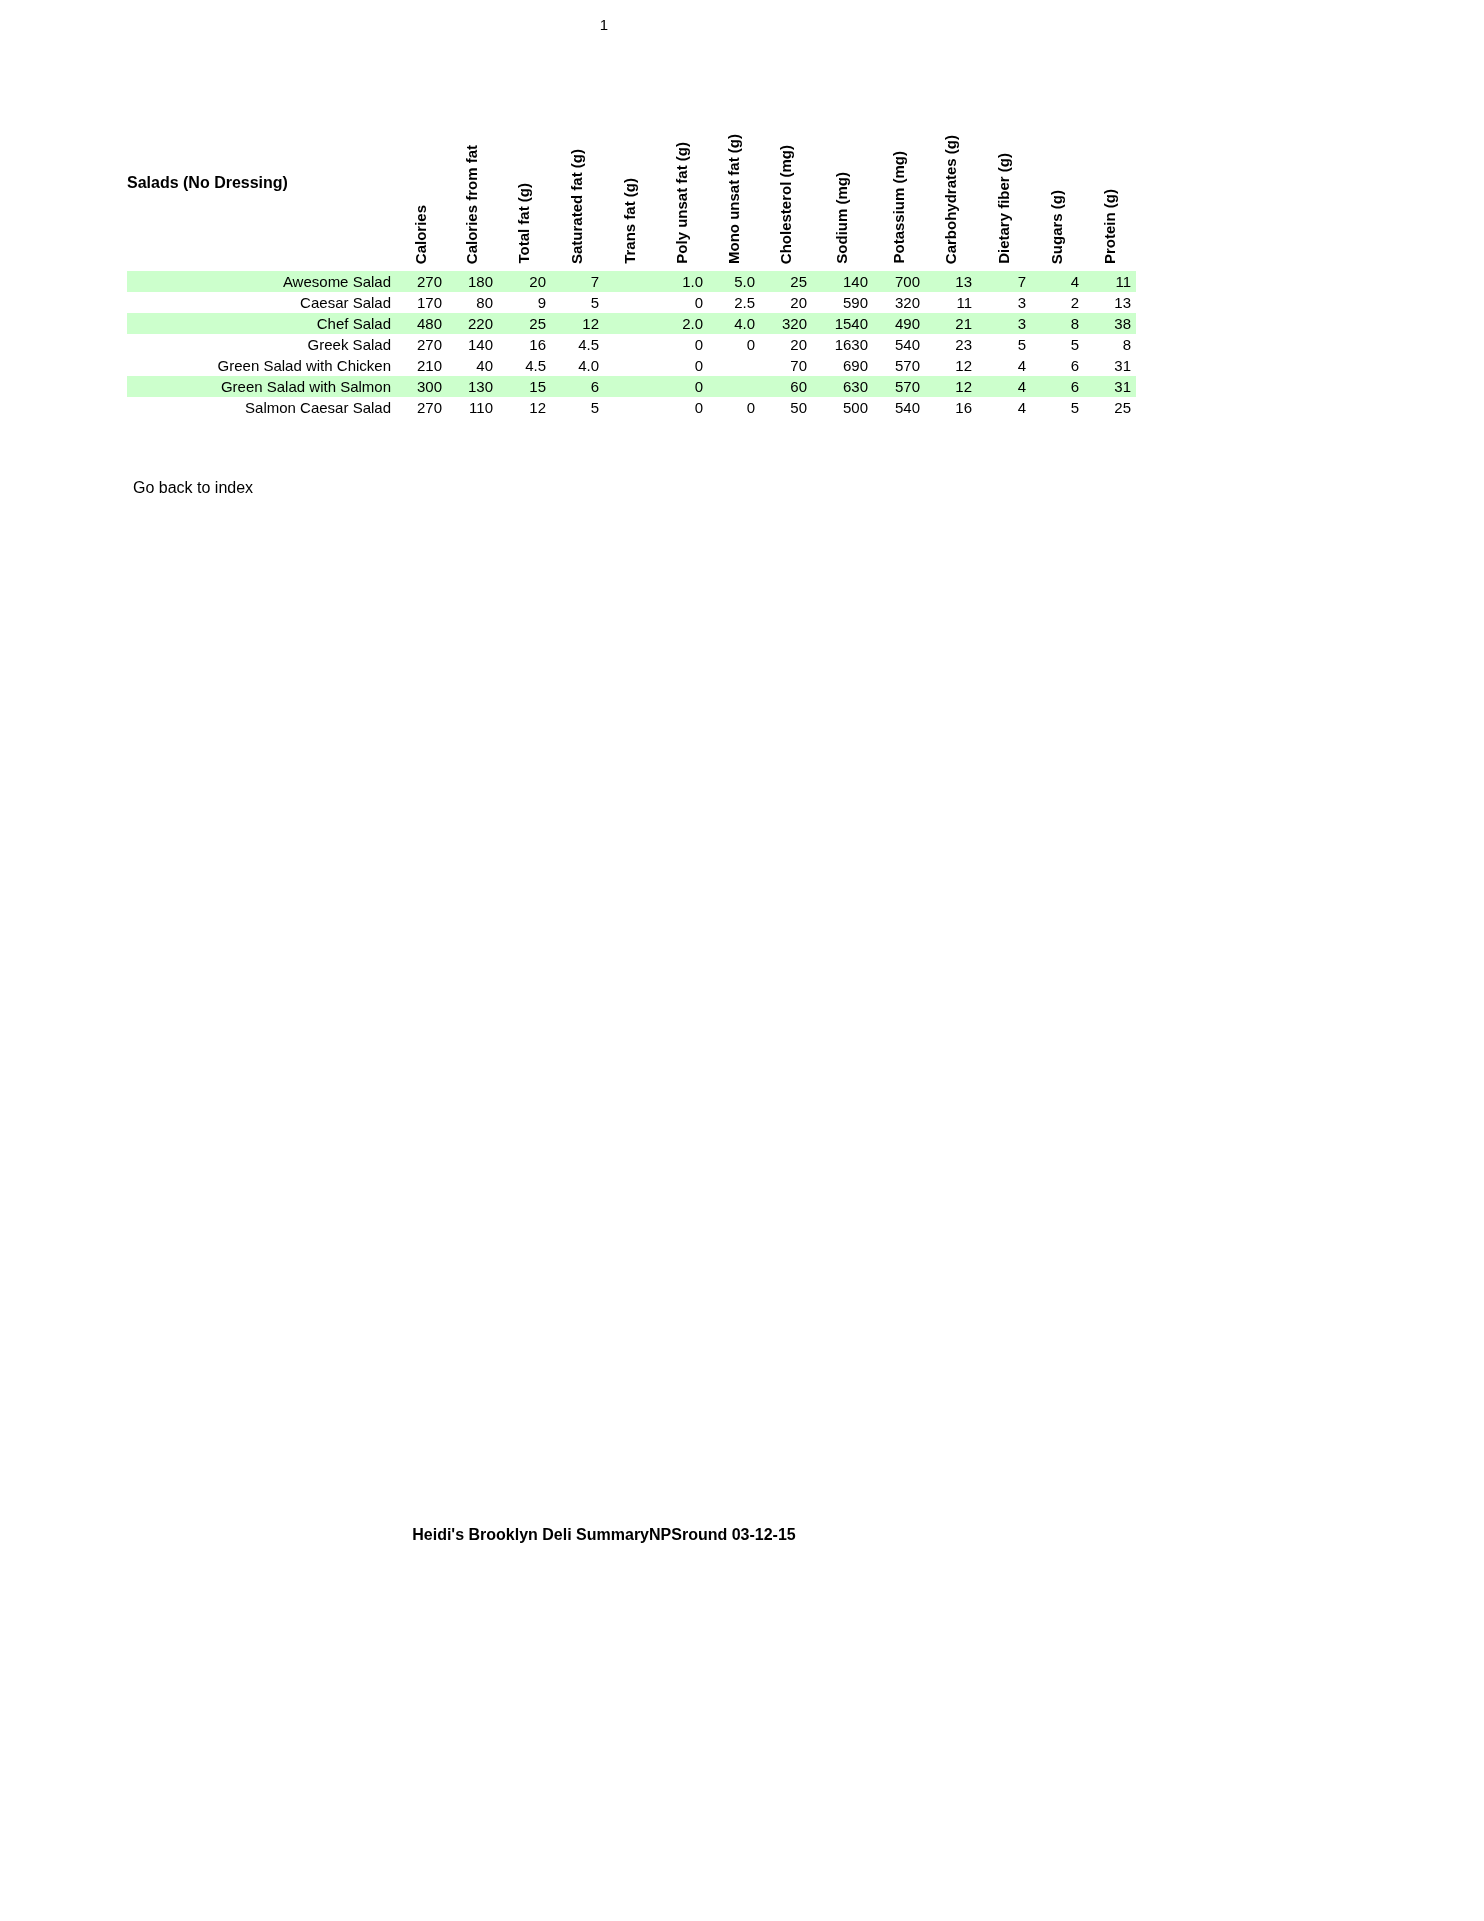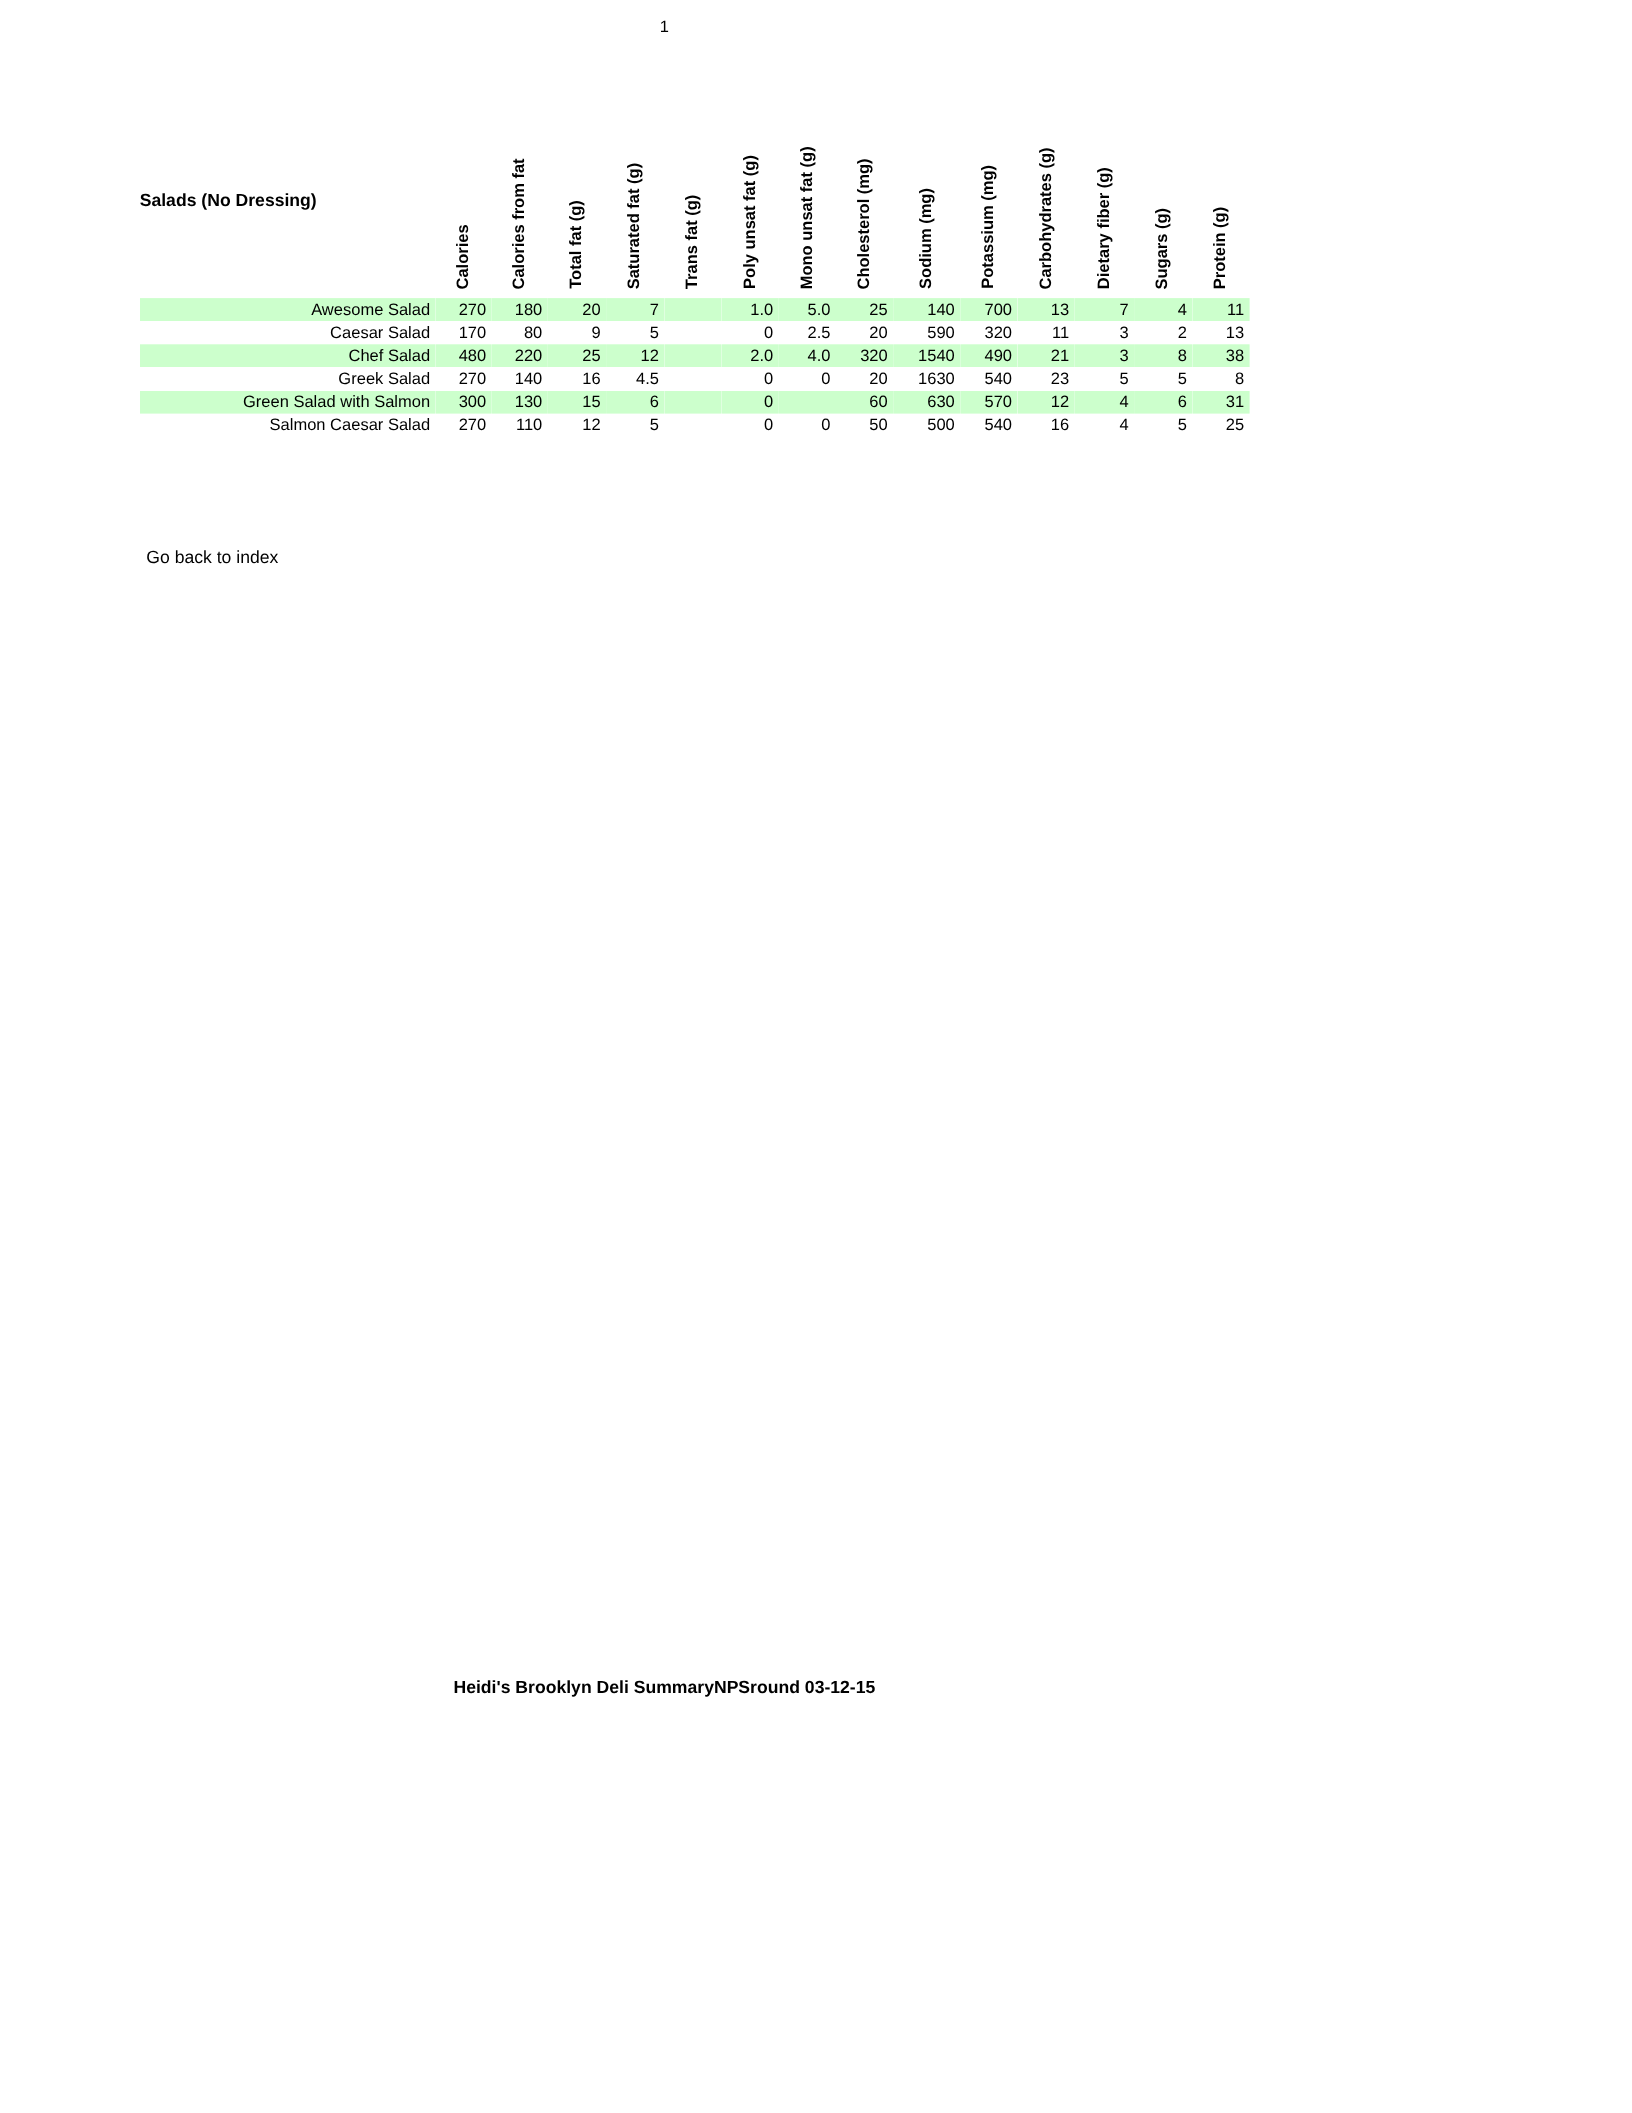--- a/index.html
+++ b/index.html
@@ -65,21 +65,20 @@
   }
   tbody tr.hl { background: var(--hl, #ccffcc); }
   .back-link {
     position: absolute;
     left: 133px;
     top: 479px;
     font-size: 16px;
     color: #000000;
     text-decoration: none;
     cursor: pointer;
-    margin-top: 20px;
   }
 </style>
 </head>
 <body>
 
 <div class="center-band page-number">1</div>
 
 <div class="table-wrap">
   <table>
     <colgroup>
@@ -180,20 +179,37 @@
           <td>0</td>
           <td>0</td>
           <td>20</td>
           <td>1630</td>
           <td>540</td>
           <td>23</td>
           <td>5</td>
           <td>5</td>
           <td>8</td>
         </tr>
+        <tr>
+          <td>Green Salad with Chicken</td>
+          <td>210</td>
+          <td>40</td>
+          <td>4.5</td>
+          <td>4.0</td>
+          <td></td>
+          <td>0</td>
+          <td></td>
+          <td>70</td>
+          <td>690</td>
+          <td>570</td>
+          <td>12</td>
+          <td>4</td>
+          <td>6</td>
+          <td>31</td>
+        </tr>
         <tr class="hl">
           <td>Green Salad with Salmon</td>
           <td>300</td>
           <td>130</td>
           <td>15</td>
           <td>6</td>
           <td></td>
           <td>0</td>
           <td></td>
           <td>60</td>

